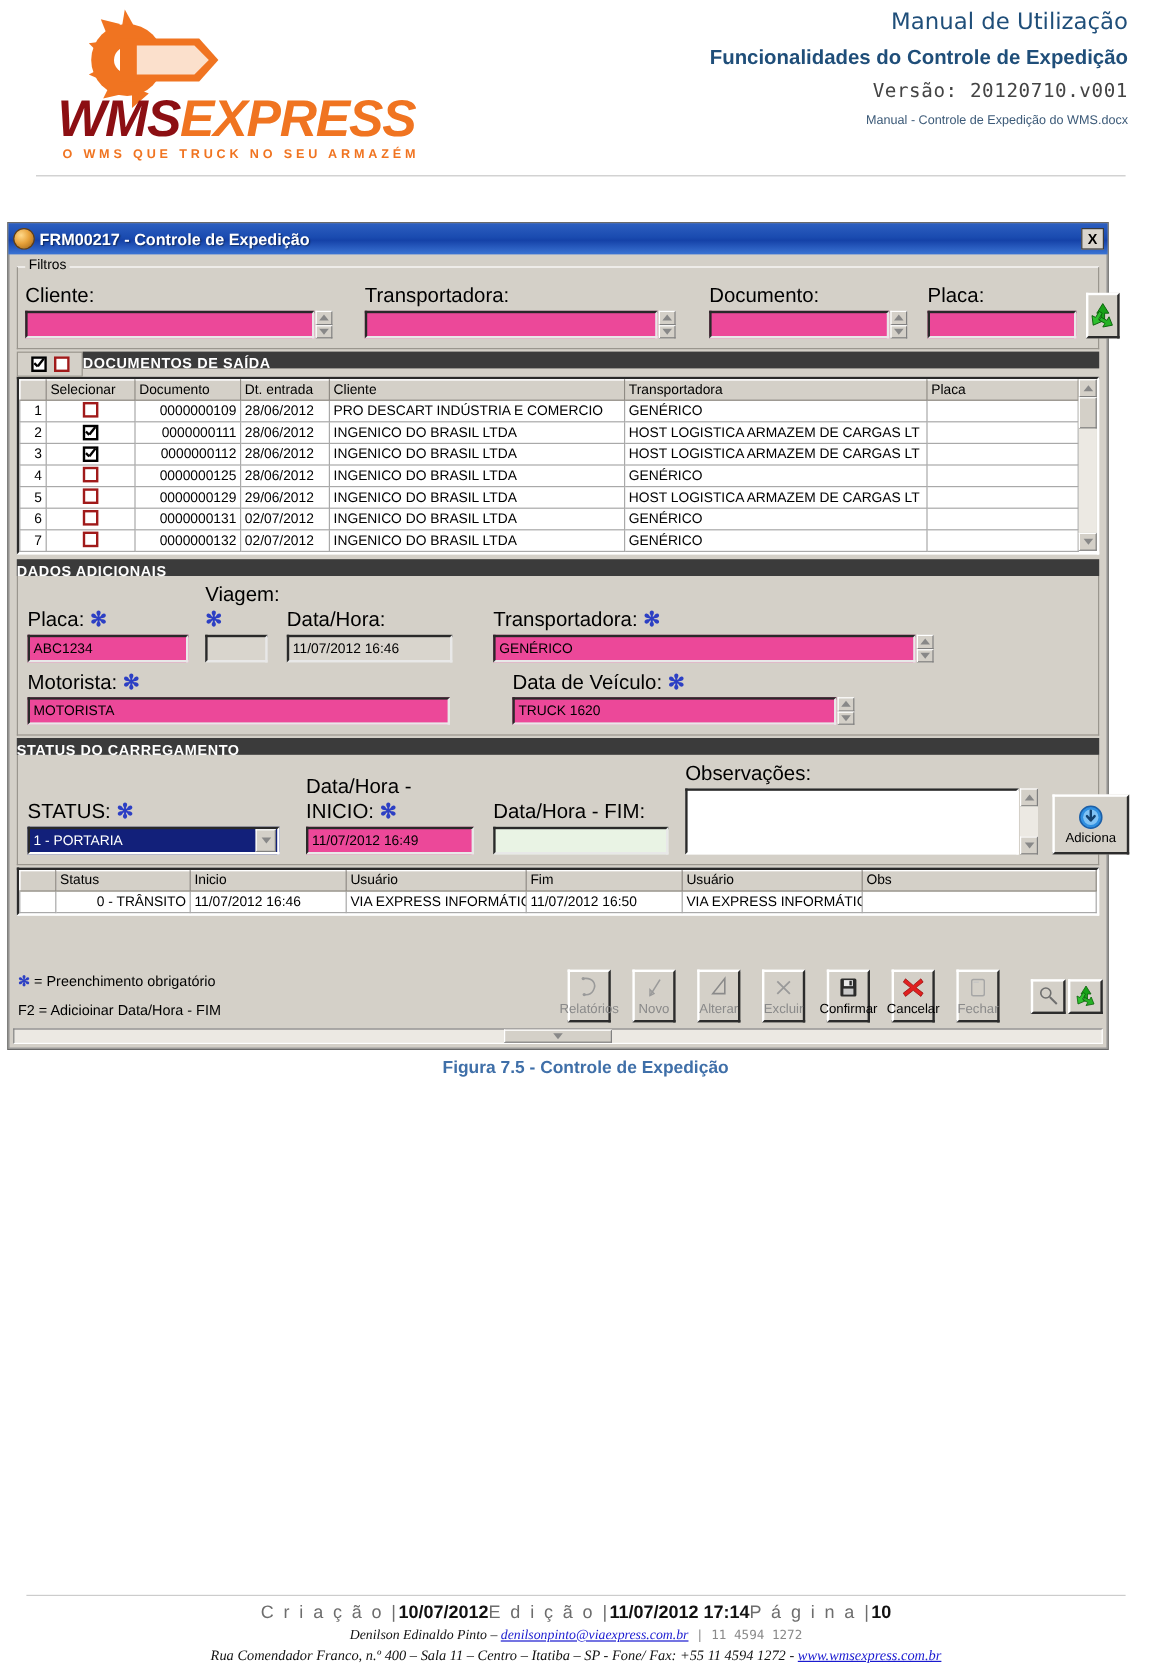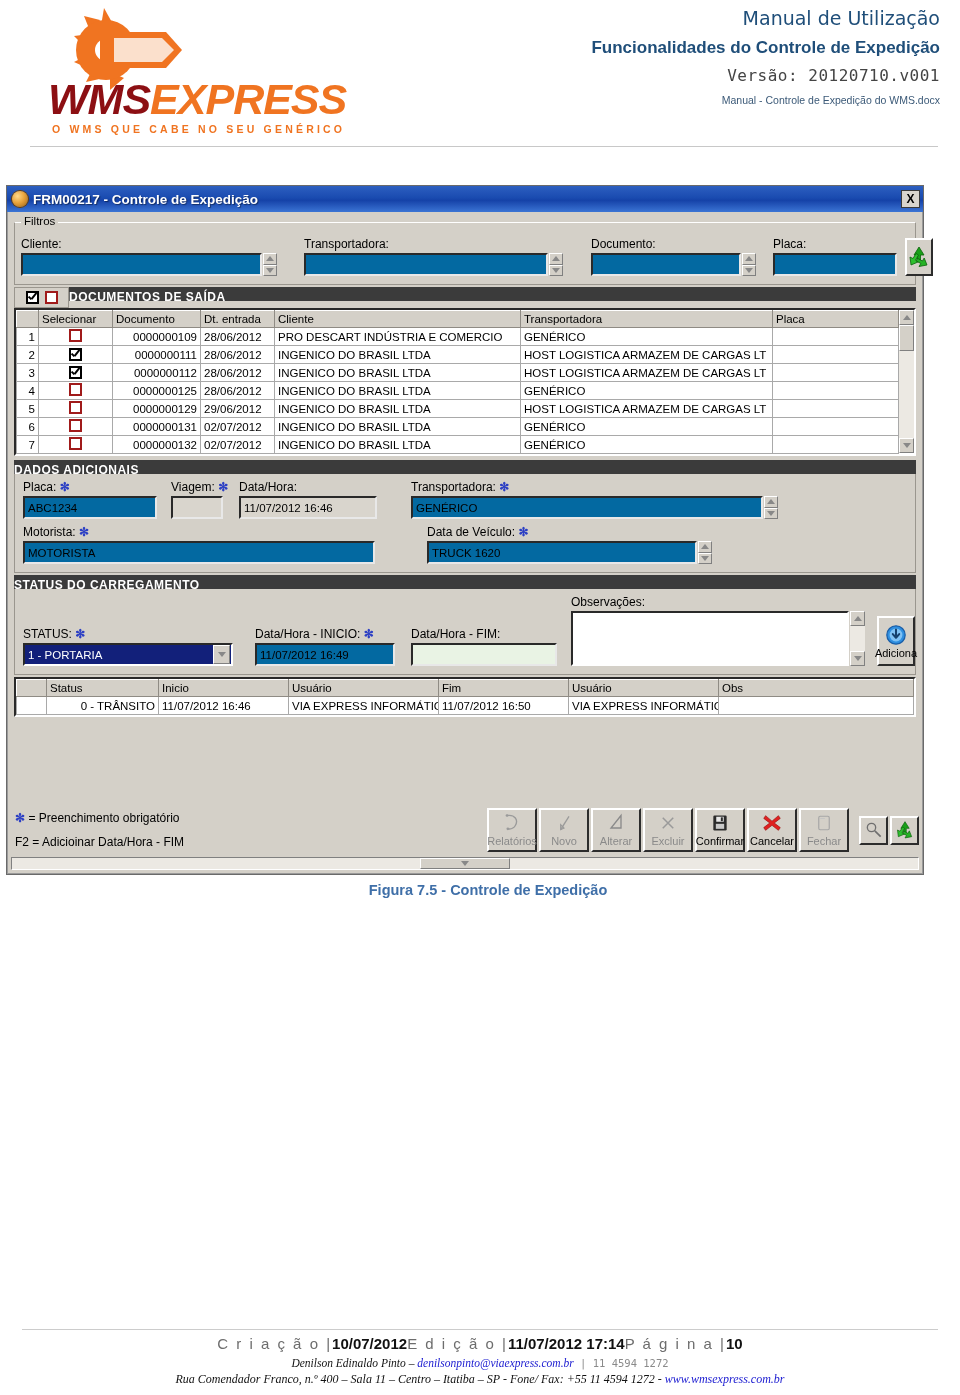--- a/index.html
+++ b/index.html
@@ -52,22 +52,22 @@
   .win-body { padding:4px 5px 0 5px; }
 
   
   .grp { border:1px solid #9a968e; border-top:1px solid #fff; position:relative;
          margin:6px 2px 0 2px; padding:14px 6px 8px 6px; }
   .grp > .grp-lbl { position:absolute; top:-8px; left:6px; background:#d4d0c8;
                     padding:0 3px; font-size:11.5px; color:#000; }
 
   .filters-row { display:flex; align-items:flex-end; gap:0; }
   .fld { display:flex; flex-direction:column; }
-  .fld-lbl { font-size:12px; color:#000; margin-bottom:2px; }
-  .inp { background:#0369a1; border:2px inset #b4b0a8; border-color:#7d7d7d #e8e8e8 #e8e8e8 #7d7d7d;
+  .fld-lbl { font-size:17px; color:#000; margin-bottom:2px; }
+  .inp { background:#ec4899; border:2px inset #b4b0a8; border-color:#7d7d7d #e8e8e8 #e8e8e8 #7d7d7d;
          height:23px; font-size:11.5px; padding:1px 3px; font-family:"Liberation Sans", sans-serif;
          display:flex; align-items:center; color:#000; }
   .spin { width:14px; height:23px; display:flex; flex-direction:column; margin-left:1px; flex:none; }
   .spin > div { flex:1; background:#d4d0c8; border:1px solid; border-color:#fff #808080 #808080 #fff;
                 display:flex; align-items:center; justify-content:center; }
   .tri-u, .tri-d { width:0;height:0;border-left:4px solid transparent;border-right:4px solid transparent;}
   .tri-u { border-bottom:5px solid #888; }
   .tri-d { border-top:5px solid #888; }
 
   .refbtn { width:40px; height:38px; background:#d4d0c8; border:2px outset #e8e8e8;
@@ -117,31 +117,31 @@
 
   .combo { background:#12207a; color:#fff; border:2px inset; border-color:#7d7d7d #fff #fff #7d7d7d;
            height:23px; display:flex; align-items:center; font-size:11.5px; padding-left:3px; }
   .combo-arrow { width:17px; height:19px; margin-left:auto; margin-right:1px; background:#d4d0c8;
                  border:1px solid; border-color:#fff #808080 #808080 #fff; display:flex;
                  align-items:center; justify-content:center; }
   .greenish { background:#e9f3e4; }
 
   .ta { background:#fff; border:2px inset; border-color:#7d7d7d #fff #fff #7d7d7d; }
 
-  .addbtn { width:38px; height:50px; background:#d4d0c8; border:2px outset;
+  .addbtn { width:64px; height:50px; background:#d4d0c8; border:2px outset;
             border-color:#fff #808080 #808080 #fff; display:flex; flex-direction:column;
             align-items:center; justify-content:center; gap:1px; font-size:11px; }
 
   
   .bottombar { position:absolute; left:4px; right:4px; bottom:4px; }
   .btnrow { display:flex; align-items:center; }
-  .tbtn { width:50px; height:44px; background:#d4d0c8; border:2px outset;
+  .tbtn { width:36px; height:44px; background:#d4d0c8; border:2px outset;
           border-color:#fff #808080 #808080 #fff; display:flex; flex-direction:column;
           align-items:center; justify-content:flex-end; padding-bottom:3px; font-size:11px;
-          margin-right:2px; color:#000; }
+          margin-right:18px; color:#000; }
   .tbtn.dis { color:#8a8a8a; }
   .tbtn .ico { flex:1; display:flex; align-items:center; justify-content:center; }
   .sqbtn { width:29px; height:29px; background:#d4d0c8; border:2px outset;
            border-color:#fff #808080 #808080 #fff; display:flex; align-items:center;
            justify-content:center; margin-left:2px; }
   .hintbox { flex:1; font-size:12px; line-height:2.0; color:#000; padding-left:4px; }
 
   .hscroll { height:13px; background:#ece9e3; border:1px solid; border-color:#808080 #fff #fff #808080;
              margin-top:3px; display:flex; align-items:center; justify-content:center; }
   .hthumb { width:90px; height:11px; background:#d4d0c8; border:1px solid;
@@ -153,21 +153,21 @@
 
   
   .footer { position:absolute; left:0; right:0; bottom:8px; }
   .f-rule { margin:0 22px 5px 22px; height:1px; background:#ccc; }
   .f-row1 { display:flex; justify-content:center; padding:0 30px; font-size:15px; color:#111; }
   .f-row1 .lbl { color:#6d6d6d; letter-spacing:2px; }
   .f-row2 { text-align:center; font-size:11.5px; font-style:italic; color:#111;
             font-family:"Liberation Serif", serif; margin-top:5px; }
   .f-row3 { text-align:center; font-size:12px; font-style:italic; color:#111;
             font-family:"Liberation Serif", serif; margin-top:3px; }
-  .lnk { color:#1a1ad0; }
+  .lnk { color:#1a1ad0; text-decoration:underline; }
   .gray-mono { color:#8a8a8a; font-family:"DejaVu Sans Mono", monospace; font-size:10.5px; font-style:normal;}
 </style>
 </head>
 <body>
 
 <div class="doc-header">
   <div class="logo-wrap">
     <svg class="logo-mark" viewBox="0 0 120 88">
       <g fill="#f07421">
         <path d="M34 2 L44 20 L30 26 Z"></path>
@@ -178,21 +178,21 @@
         <path d="M40 84 L40 66 L54 72 Z"></path>
         <circle cx="36" cy="44" r="30"></circle>
       </g>
       <circle cx="36" cy="44" r="11" fill="#ffffff"></circle>
       <path d="M30 26 L96 26 L112 44 L96 62 L30 62 Z" fill="#f07421"></path>
       <path d="M44 32 L92 32 L104 44 L92 56 L44 56 Z" fill="#fbe0cc"></path>
     </svg>
     <div class="logo-word">
       <span class="wms">WMS</span><span class="express">EXPRESS</span>
     </div>
-    <div class="logo-tag">O WMS QUE CABE NO SEU GENÉRICO</div>
+    <div class="logo-tag">O WMS QUE TRUCK NO SEU ARMAZÉM</div>
   </div>
   <div class="hdr-right">
     <div class="hdr-l1">Manual de Utilização</div>
     <div class="hdr-l2">Funcionalidades do Controle de Expedição</div>
     <div class="hdr-l3">Versão: 20120710.v001</div>
     <div class="hdr-l4">Manual - Controle de Expedição do WMS.docx</div>
   </div>
   <div class="hdr-rule"></div>
 </div>
 

